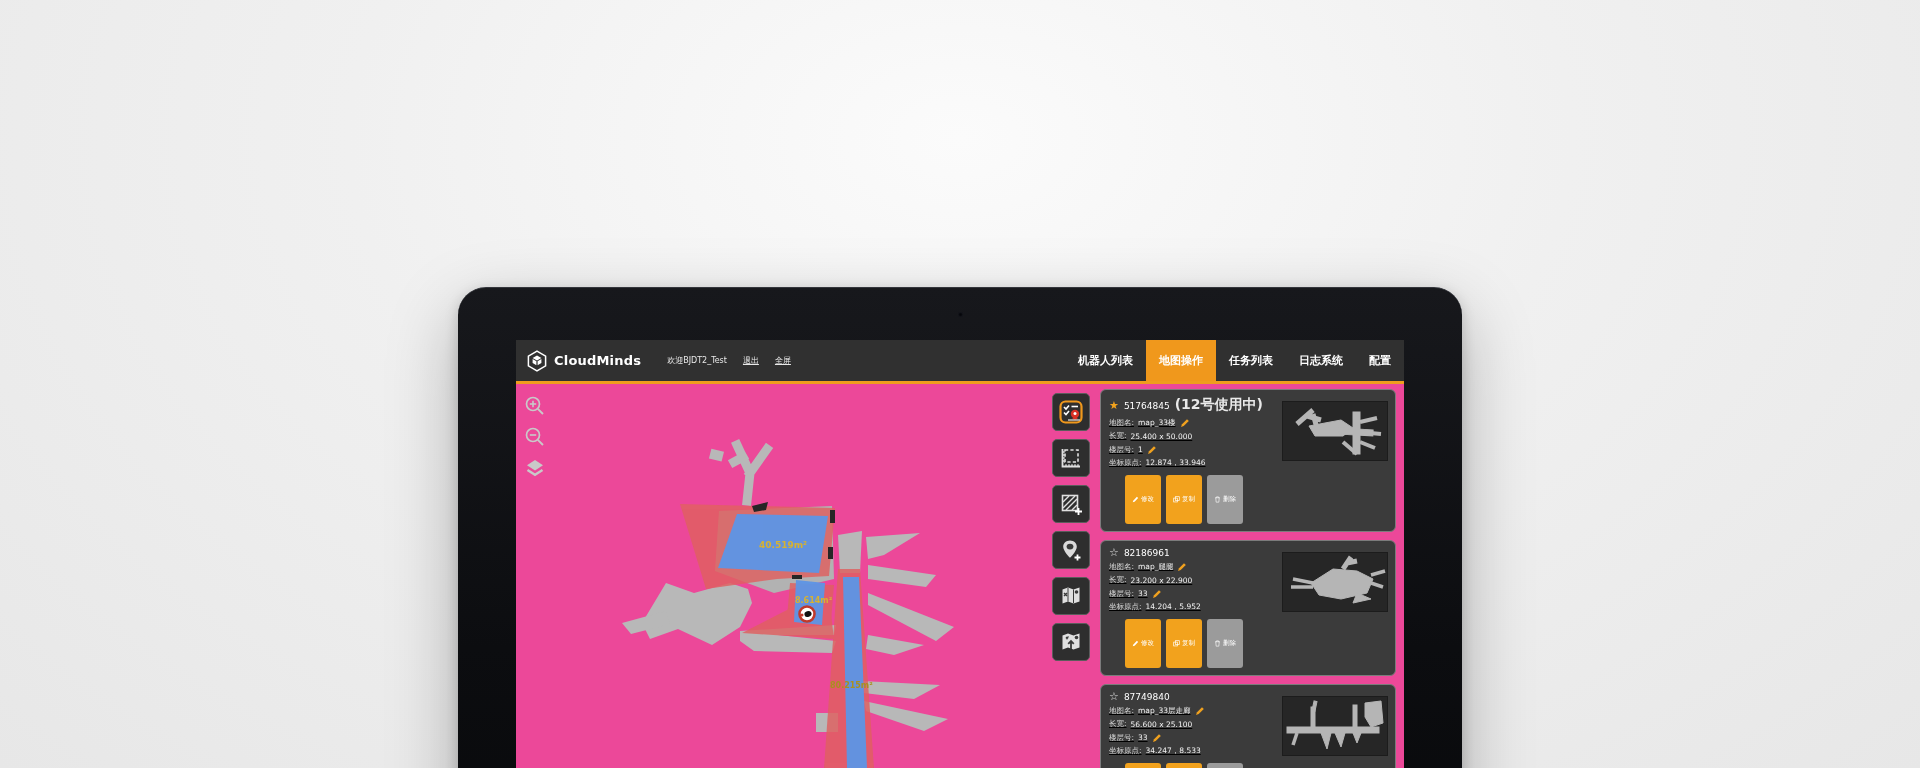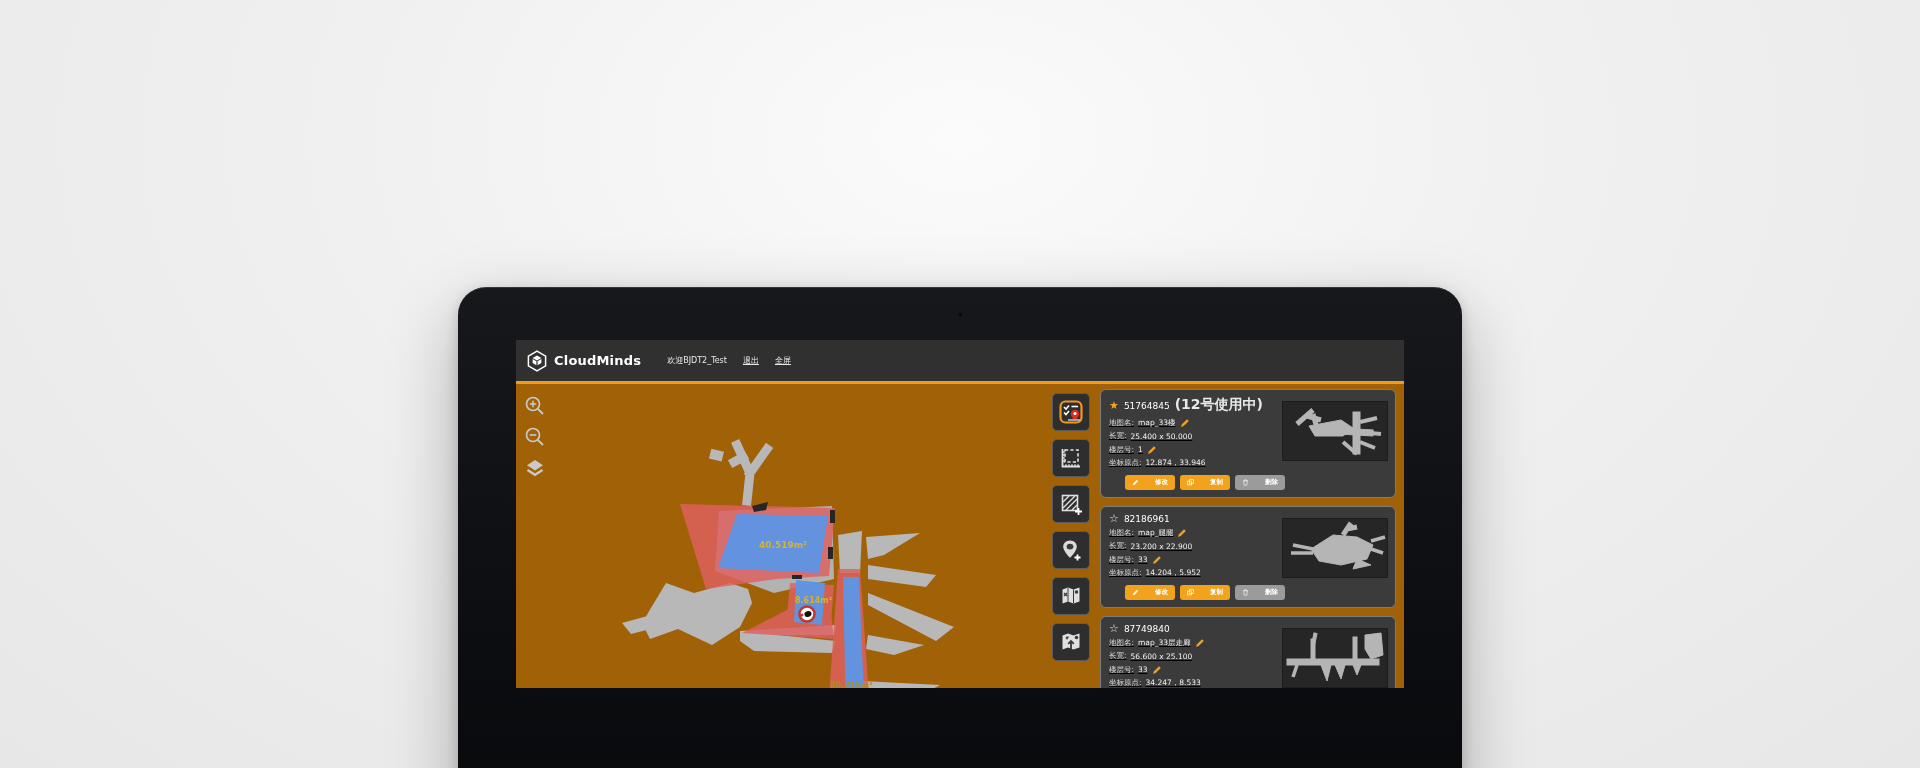--- a/index.html
+++ b/index.html
@@ -8,22 +8,22 @@
   body { background:radial-gradient(ellipse at 50% 18%, #fbfbfb 0%, #f0f0f0 45%, #e7e7e7 100%); }
 
   
   .laptop { position:absolute; left:458px; top:287px; width:1004px; height:600px;
     background:linear-gradient(180deg,#17181c 0%,#0c0d10 60%,#08090b 100%);
     border-radius:28px 28px 0 0;
     box-shadow:0 25px 70px rgba(0,0,0,.28), 0 4px 14px rgba(0,0,0,.18);
     border-top:1px solid #34363c; }
   .webcam { position:absolute; left:50%; top:24px; width:5px; height:5px; margin-left:-2px;
     border-radius:50%; background:#05060a; box-shadow:0 0 2px #2a2d35 inset; }
-  .screen { position:absolute; left:516px; top:340px; width:888px; height:348px;
-    background:#a16207; overflow:hidden; }
+  .screen { position:absolute; left:516px; top:340px; width:888px; height:428px;
+    background:#ec4899; overflow:hidden; }
 
   
   .hdr { position:absolute; left:0; top:0; width:100%; height:44px; background:#303030;
     border-bottom:3px solid #ef9d1e; display:flex; align-items:center; padding-left:10px; }
   .logo-wrap { display:flex; align-items:center; gap:6px; }
   .brand-name { color:#fff; font-weight:bold; font-size:13px; letter-spacing:.2px; }
   .welcome { display:flex; align-items:center; gap:16px; margin-left:26px; font-size:8px; color:#e8e8e8; }
   .hlink { text-decoration:underline; cursor:pointer; }
   .tabs { margin-left:auto; display:flex; height:100%; align-items:stretch; }
   .tab { display:flex; align-items:center; padding:0 13px; color:#fff; font-size:11px;
@@ -56,22 +56,22 @@
   .title-row { display:flex; align-items:baseline; gap:5px; margin-bottom:2px; }
   .star { font-size:11px; color:#ddd; cursor:pointer; line-height:1; }
   .star.starred { color:#f2a21d; }
   .card-id { color:#fff; font-weight:normal; font-size:9px; }
   .card-suffix { color:#e9e9e9; font-size:14px; font-weight:bold; }
   .field { display:flex; align-items:center; gap:4px; height:13.5px;text-decoration:underline; }
   .flabel { color:#d9d9d9; font-size:7.5px; }
   .fvalue { color:#f2f2f2; font-size:7.5px; }
   .pencil { cursor:pointer; }
   .btn-row { display:flex; gap:5px; margin-left:16px; margin-top:5px; }
-  .btn { display:flex; align-items:center; gap:16px; border:none; border-radius:3px; color:#fff;
-    font-size:6.5px; font-weight:bold; padding:3px 7px; cursor:pointer;
+  .btn { display:flex; align-items:center; gap:2px; border:none; border-radius:3px; color:#fff;
+    font-size:6.5px; font-weight:normal; padding:20px 7px; cursor:pointer;
     font-family:"DejaVu Sans","Liberation Sans",sans-serif; }
   .btn.orange { background:#f2a21d; }
   .btn.gray { background:#9b9b9b; }
   .thumb { position:absolute; right:7px; top:11px; width:106px; height:60px; background:#262626;
     border:1px solid #1c1c1c; cursor:pointer; }
 </style>
 </head>
 <body>
 
 <div class="laptop">
@@ -87,20 +87,27 @@
         <path d="M11 5.4 L15.4 7.9 L11 10.4 L6.6 7.9 Z" fill="#fff"></path>
         <path d="M6.6 8.9 V13 L10.4 15.2 V11.2 Z" fill="#fff"></path>
         <path d="M15.4 8.9 V13 L11.6 15.2 V11.2 Z" fill="#fff"></path>
       </svg>
       <span class="brand-name">CloudMinds</span>
     </div>
     <div class="welcome">
       <span>欢迎BJDT2_Test</span>
       <span class="hlink">退出</span>
       <span class="hlink">全屏</span>
+    </div>
+    <div class="tabs">
+      <div class="tab">机器人列表</div>
+      <div class="tab active">地图操作</div>
+      <div class="tab">任务列表</div>
+      <div class="tab">日志系统</div>
+      <div class="tab">配置</div>
     </div>
   </div>
 
   <div class="content">
 
     <svg class="map-svg" width="535" height="381" viewBox="0 0 535 381">
 
       <g fill="#b8b8b8">
         <path d="M231,114 L234,86 L221,58 M234,86 L251,62 M227,70 L218,75" stroke="#b8b8b8" stroke-width="9" fill="none" stroke-linecap="square"></path>
         <rect x="194" y="63" width="13" height="10" transform="rotate(14 200 68)"></rect>

